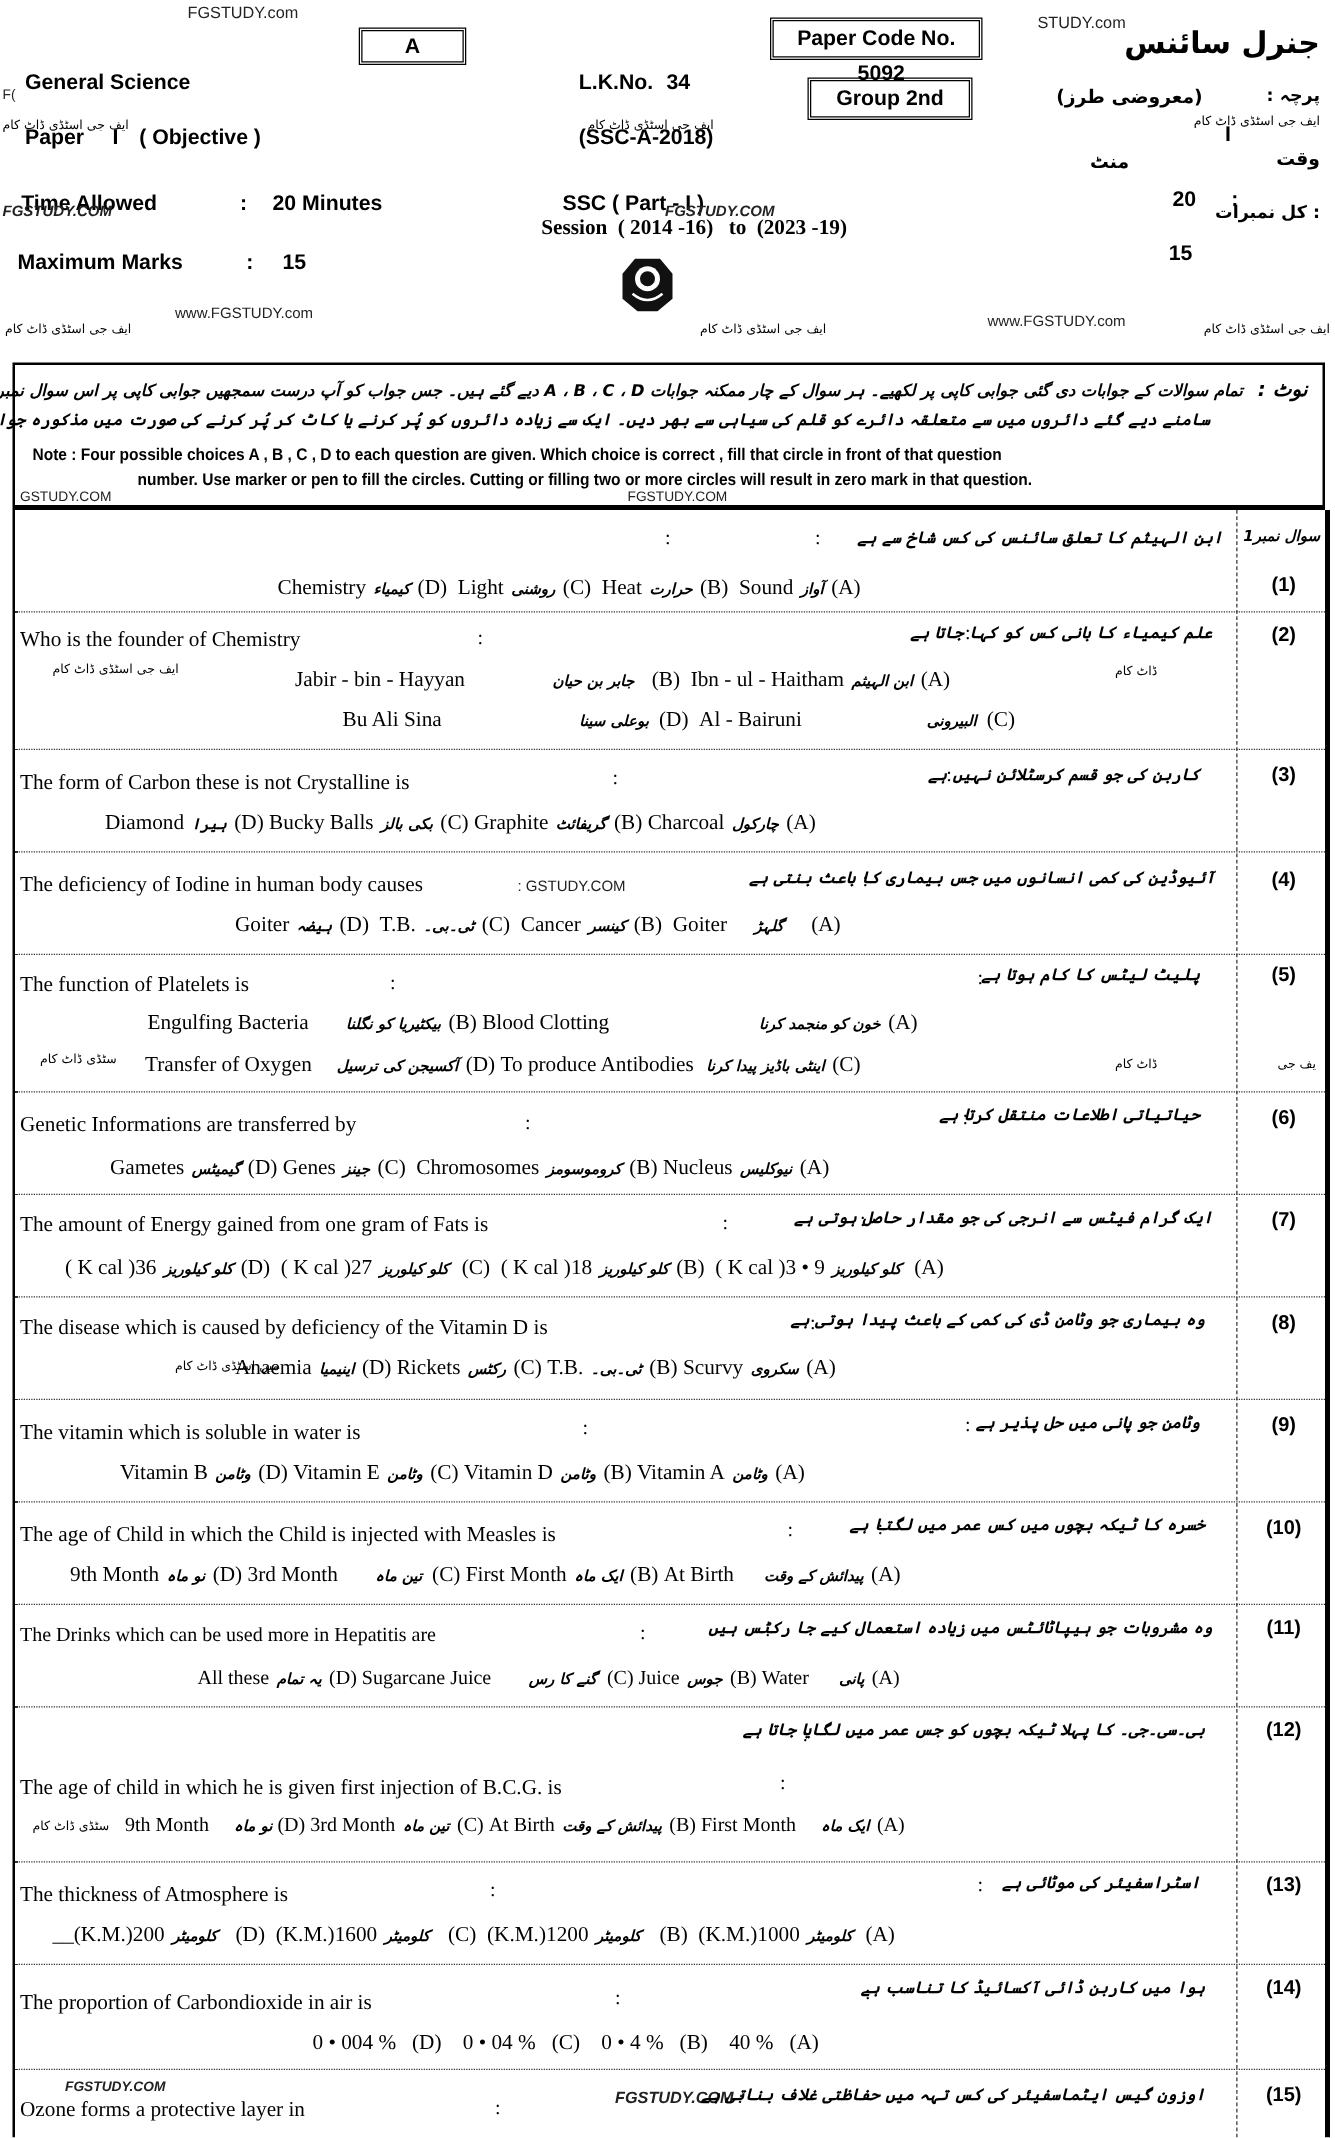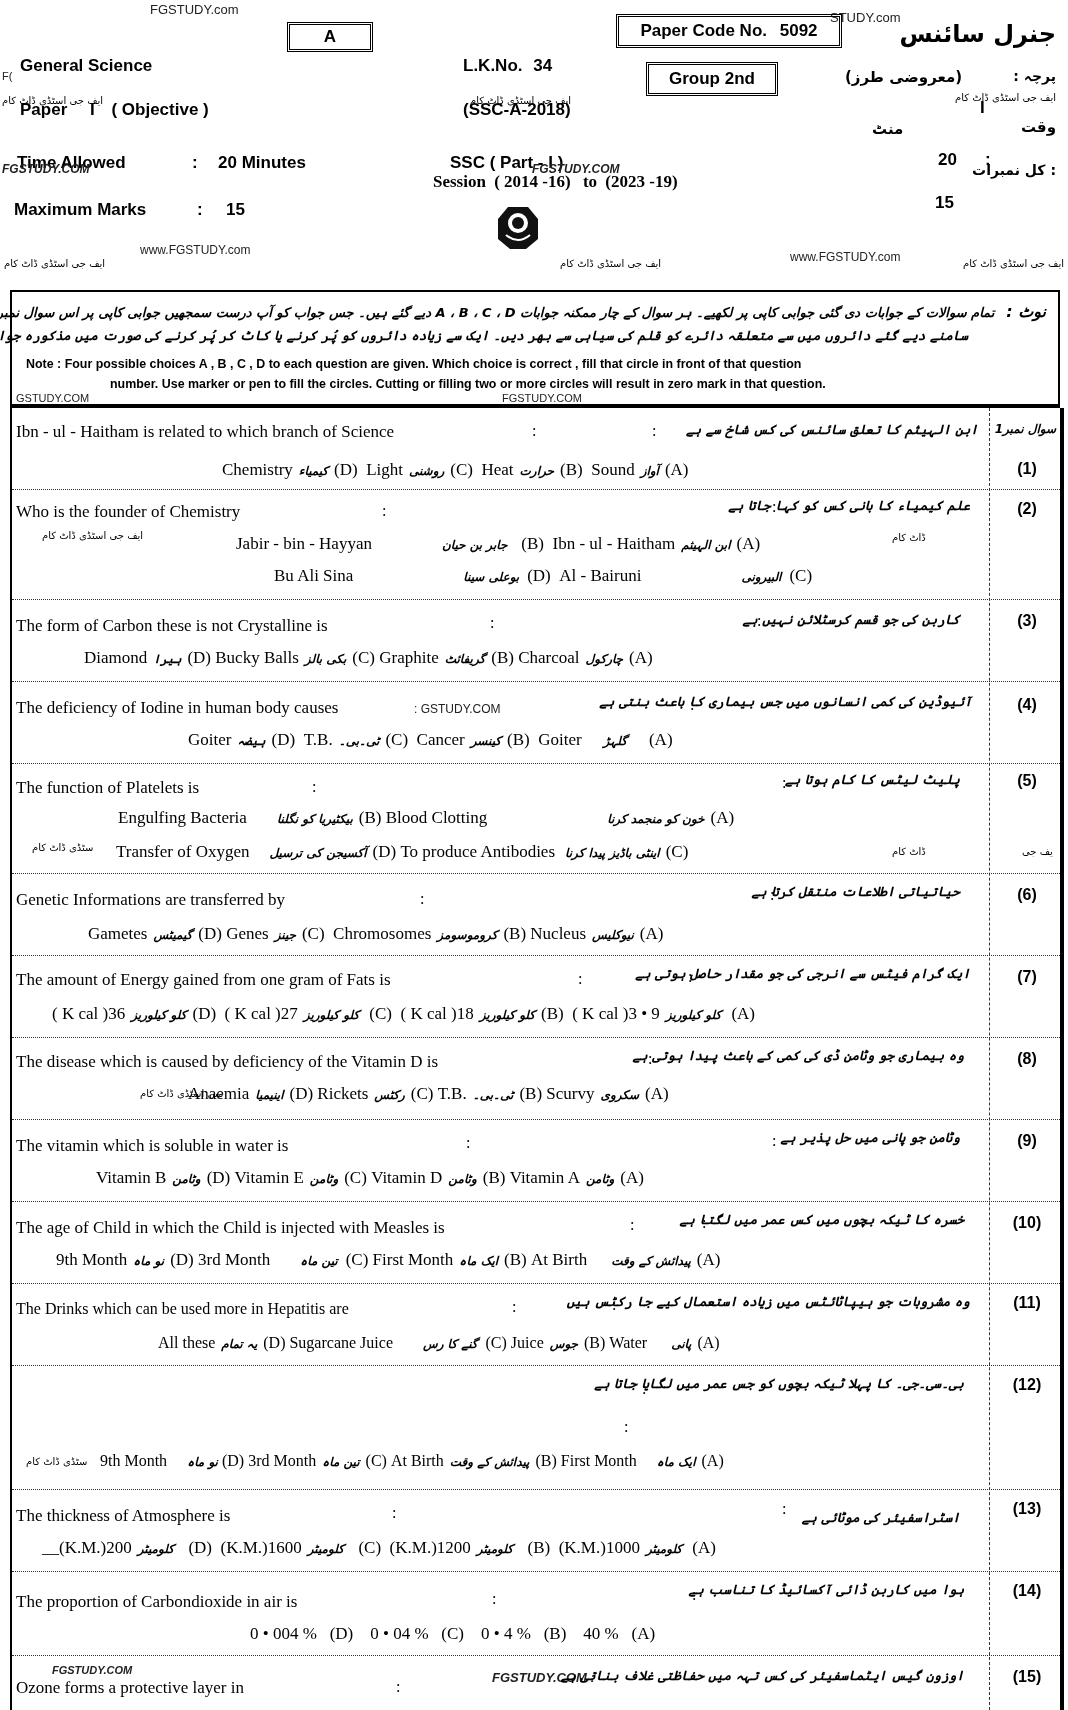--- a/index.html
+++ b/index.html
@@ -38,21 +38,21 @@
 <div>
   <div class="wm" style="left:150px; top:2px; font-size:13px;">FGSTUDY.com</div>
   <div class="wm" style="left:830px; top:10px; font-size:13px;">STUDY.com</div>
 
   <div class="hdr" style="left:20px; top:28px;">General Science</div>
   <div class="box" style="left:287px; top:22px; width:86px; height:30px; line-height:24px;">A</div>
   <div class="hdr" style="left:463px; top:28px;">
     <span>L.K.No.</span>
     <span style="margin-left:6px">34</span>
   </div>
-  <div class="box" style="left:616px; top:14px; width:226px; height:34px; line-height:28px;">
+  <div class="box" style="left:616px; top:14px; width:170px; height:34px; line-height:28px;">
     <span>Paper Code No.</span>
     <span style="margin-left:8px">5092</span>
   </div>
   <div class="urdu-hdr" style="right:12px; top:20px; font-size:24px;">جنرل سائنس</div>
 
   <div class="wm" style="left:2px; top:70px; font-size:11px;">F(</div>
   <div class="hdr" style="left:20px; top:72px;">
     <span>Paper</span>
     <span style="margin-left:18px">I</span>
     <span style="margin-left:12px">( Objective )</span>
@@ -112,21 +112,20 @@
   <div class="note-en" style="top:64px;">Note :  Four possible choices A , B , C , D to each question are given. Which choice is correct , fill that  circle in front of  that question</div>
   <div class="note-en" style="top:84px; left:98px;">number. Use marker or pen to fill the circles. Cutting or filling two or more circles will result in zero mark in that question.</div>
   <div class="wm" style="left:4px; top:100px; font-size:11px;">GSTUDY.COM</div>
   <div class="wm" style="left:490px; top:100px; font-size:11px;">FGSTUDY.COM</div>
 </div>
 
 <div class="qtable">
   <div class="qcol-div"></div>
 
   <div class="qrow" style="top:0; height:82px;">
-    <div class="qen" style="top:14px;">Ibn - ul - Haitham  is  related  to which  branch of Science</div>
     <div class="colon" style="left:520px; top:14px;">:</div>
     <div class="colon" style="left:640px; top:14px;">:</div>
     <div class="qur" style="right:82px; top:14px;">ابن الہیثم کا تعلق سائنس کی کس شاخ سے ہے</div>
     <div class="qur" style="right:4px; top:14px; font-size:12px;">سوال نمبر1</div>
     <div class="qnum" style="top:52px;">(1)</div>
     <div class="opt" style="left:210px; top:52px;">
       <span>Chemistry</span><span class="u">کیمیاء</span><span>(D)</span>
       &nbsp;<span>Light</span><span class="u">روشنی</span><span>(C)</span>
       &nbsp;<span>Heat</span><span class="u">حرارت</span><span>(B)</span>
       &nbsp;<span>Sound</span><span class="u">آواز</span><span>(A)</span>
@@ -279,36 +278,37 @@
       <span>Sugarcane  Juice</span><span class="u" style="margin:0 8px 0 30px">گنے کا رس</span><span>(C)</span>
       <span>Juice</span><span class="u">جوس</span><span>(B)</span>
       <span>Water</span><span class="u" style="margin:0 6px 0 24px">پانی</span><span>(A)</span>
     </div>
   </div>
 
   <div class="qrow" style="top:958px; height:124px;">
     <div class="qnum" style="top:10px;">(12)</div>
     <div class="colon" style="left:630px; top:14px;">:</div>
     <div class="qur" style="right:96px; top:10px;">بی۔سی۔جی۔ کا پہلا ٹیکہ بچوں کو جس عمر میں لگایا جاتا ہے</div>
+    <div class="qen" style="top:54px;">The  age  of  child  in which  he is given first injection of  B.C.G.  is</div>
     <div class="colon" style="left:612px; top:52px;">:</div>
     <div class="sideur" style="left:14px; top:90px;">سٹڈی ڈاٹ کام</div>
     <div class="opt" style="left:88px; top:86px; font-size:16px;">
       <span>9th  Month</span><span class="u" style="margin:0 4px 0 20px">نو ماہ</span><span>(D)</span>
       <span>3rd  Month</span><span class="u">تین ماہ</span><span>(C)</span>
       <span>At Birth</span><span class="u">پیدائش کے وقت</span><span>(B)</span>
       <span>First  Month</span><span class="u" style="margin:0 6px 0 20px">ایک ماہ</span><span>(A)</span>
     </div>
   </div>
 
   <div class="qrow" style="top:1082px; height:82px;">
     <div class="qnum" style="top:10px;">(13)</div>
     <div class="qen" style="top:16px;">The  thickness  of   Atmosphere  is</div>
     <div class="colon" style="left:380px; top:14px;">:</div>
     <div class="colon" style="left:770px; top:10px;">:</div>
-    <div class="qur" style="right:100px; top:20px;margin-left:20px;">اسٹراسفیئر کی موٹائی ہے</div>
+    <div class="qur" style="right:100px; top:8px;margin-left:20px;">اسٹراسفیئر کی موٹائی ہے</div>
     <div class="opt" style="left:30px; top:48px;">
       <span>__</span><span>(K.M.)</span><span class="u">کلومیٹر</span><span>200</span>&nbsp;&nbsp;<span>(D)</span>
       &nbsp;<span>(K.M.)</span><span class="u">کلومیٹر</span><span>1600</span>&nbsp;&nbsp;<span>(C)</span>
       &nbsp;<span>(K.M.)</span><span class="u">کلومیٹر</span><span>1200</span>&nbsp;&nbsp;<span>(B)</span>
       &nbsp;<span>(K.M.)</span><span class="u">کلومیٹر</span><span>1000</span>&nbsp;<span>(A)</span>
     </div>
   </div>
 
   <div class="qrow" style="top:1164px; height:84px;">
     <div class="qnum" style="top:10px;">(14)</div>

